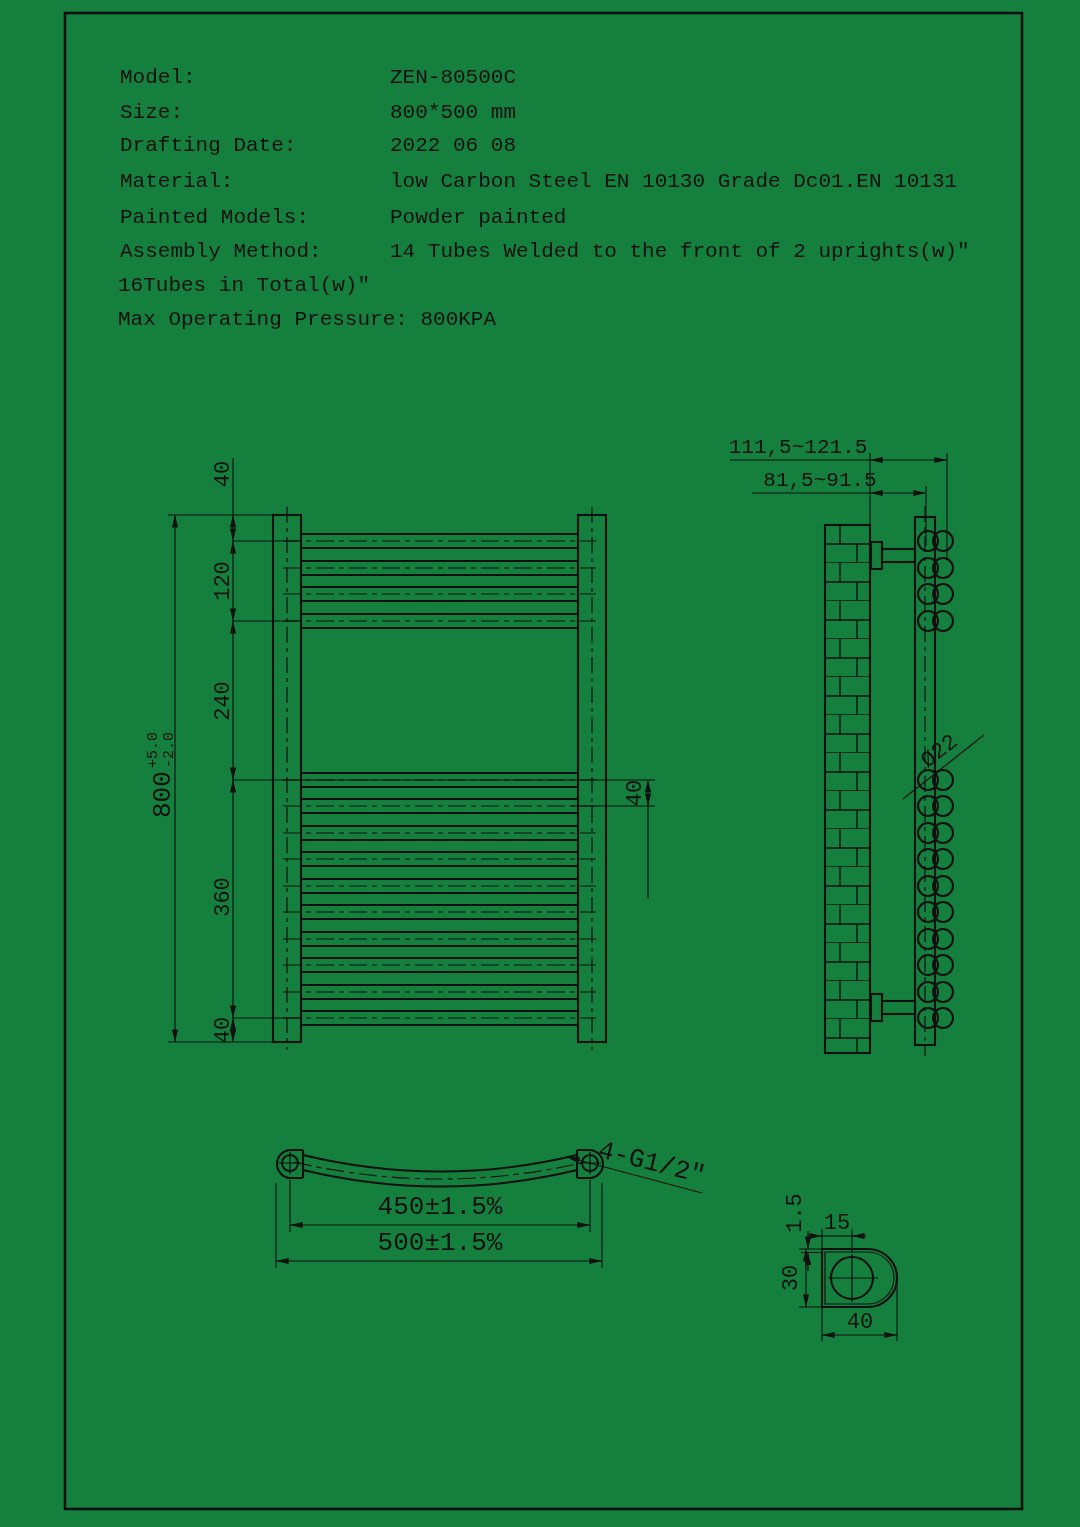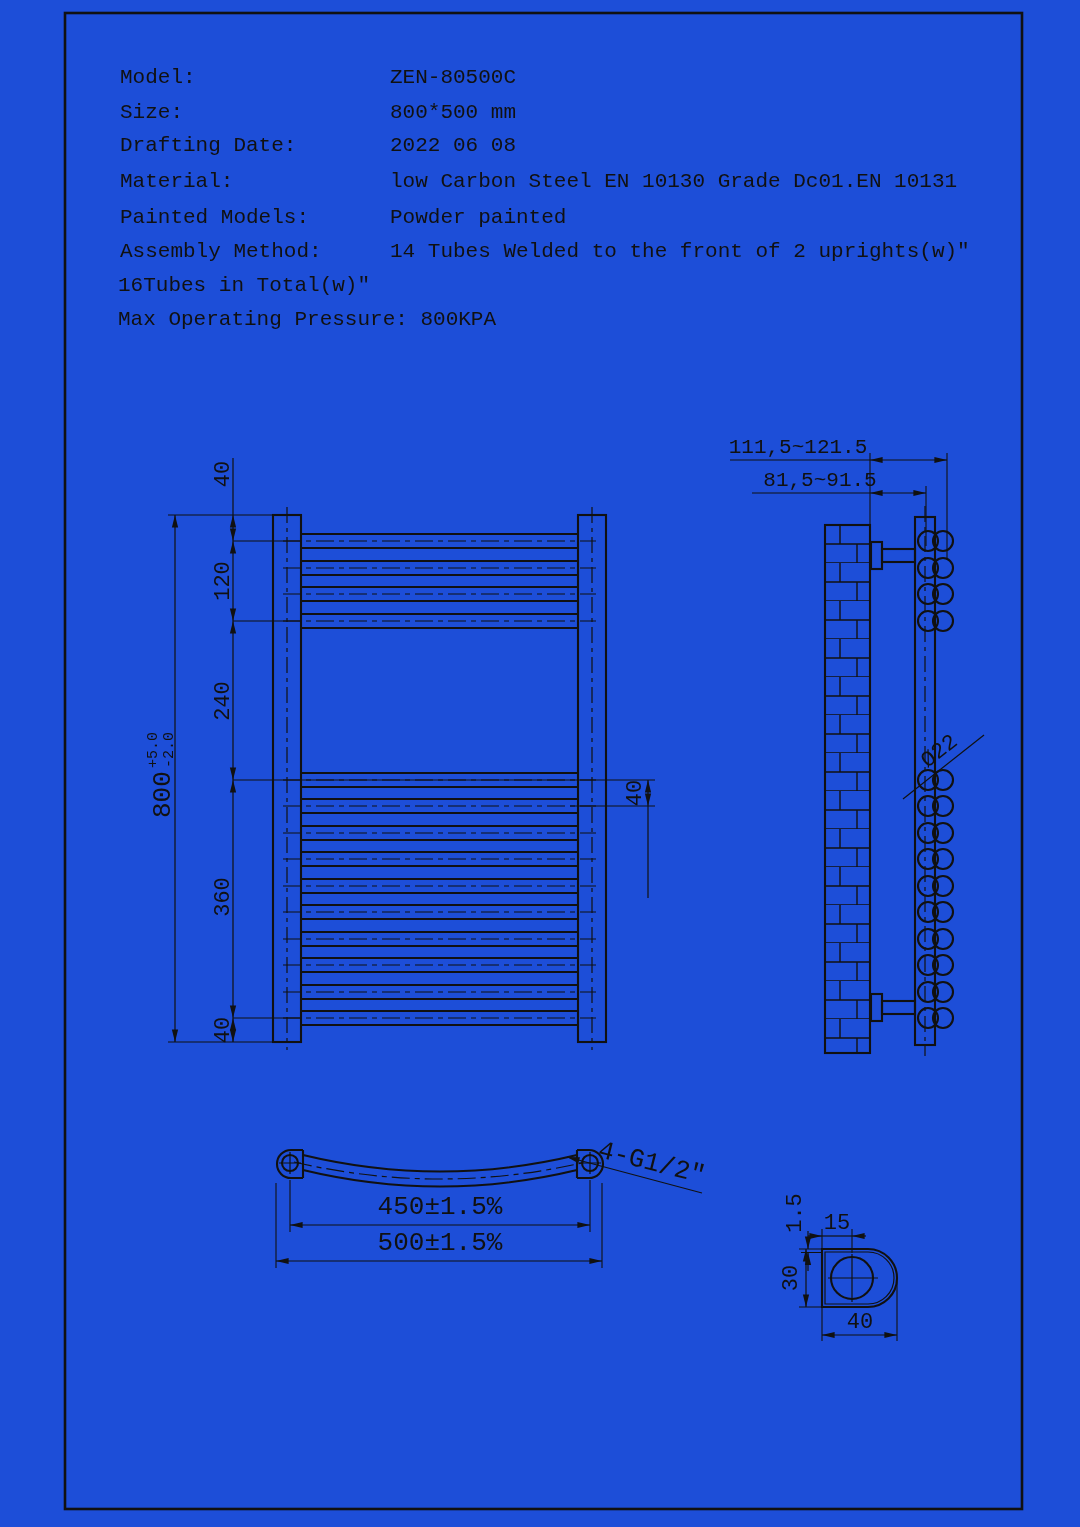--- a/index.html
+++ b/index.html
@@ -1,16 +1,16 @@
 <!DOCTYPE html>
 <html><head>
 <meta charset="utf-8">
 <style>
   html,body{margin:0;padding:0;background:#ffffff;}
-  .page{position:relative;width:1080px;height:1527px;background:#1d4ed8;overflow:hidden;
+  .page{position:relative;width:1080px;height:1527px;background:#15803d;overflow:hidden;
         font-family:"Liberation Mono","DejaVu Sans Mono",monospace;}
   svg{position:absolute;left:0;top:0;}
   svg text{font-family:"Liberation Mono","DejaVu Sans Mono",monospace;fill:#111;}
   .out{stroke:#111;stroke-width:2.1;fill:none;}
   .thin{stroke:#111;stroke-width:1.2;fill:none;}
   .ext{stroke:#111;stroke-width:1.1;fill:none;}
   .dim{stroke:#111;stroke-width:1.2;fill:none;marker-start:url(#arw);marker-end:url(#arw);}
   .dimE{stroke:#111;stroke-width:1.2;fill:none;marker-end:url(#arw);}
   .cl{stroke:#111;stroke-width:1.2;fill:none;stroke-dasharray:18 5 5 5;}
   .clv{stroke:#111;stroke-width:1.2;fill:none;stroke-dasharray:16 5 4 5;}

